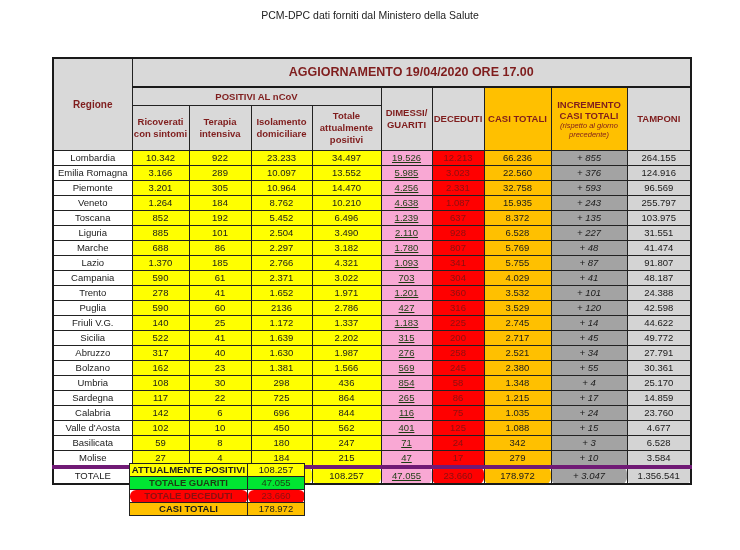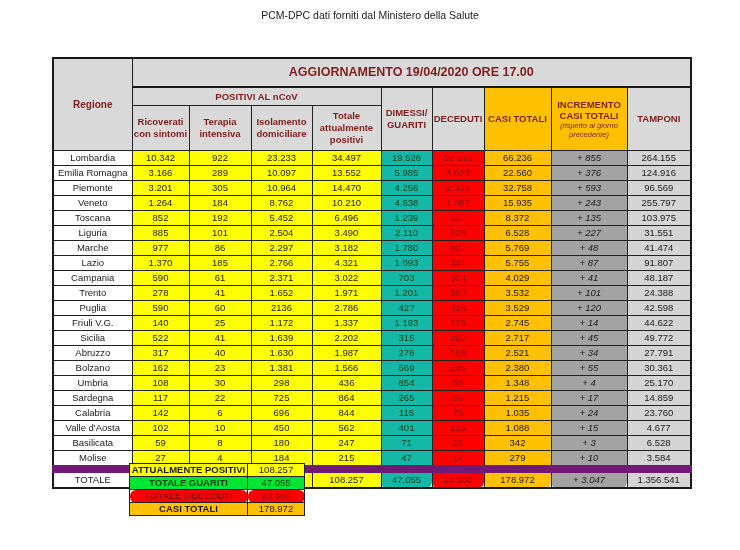--- a/index.html
+++ b/index.html
@@ -15,26 +15,26 @@
   .h-update { height: 27px; font-size: 12.5px !important; border-bottom: 2px solid #1a1a1a !important; }
   .h-pos { height: 17px; font-size: 9.5px !important; }
   .h-sub { height: 44px; white-space: normal !important; line-height: 1.25 !important; font-size: 9.5px !important; }
   .h-reg { font-size: 10px !important; }
   .h-orange { background: #ffc000 !important; }
   .h-inc { white-space: normal !important; line-height: 1.2 !important; }
   .h-inc .sub { font-weight: normal; font-style: italic; font-size: 7.5px; display: block; }
   tbody tr td { height: 14px; }
   td.reg { background: #ffffff; font-size: 9.5px; }
   td.yel { background: #ffff00; }
-  td.grn { background: #14b8a6; color: #1b3d12; }
+  td.grn { background: #f9a8d4; color: #1b3d12; text-decoration: underline; }
   td.red { background: #ff0000; color: #8a1010; }
   td.org { background: #ffc000; }
   td.inc { background: #a3a3a3; font-style: italic; }
   td.gry { background: #d4d4d4; }
-  tr.total td { border-top: 8px solid #701a75; height: 14px; border-radius: 6px; }
+  tr.total td { border-top: 4px solid #701a75; height: 14px; border-radius: 6px; }
   table.summary { position: absolute; left: 129px; top: 463px; border-collapse: collapse;
                   width: 176px; border: 1.5px solid #222; table-layout: fixed; padding-left: 37px; }
   table.summary td { border: 1px solid #222; padding: 0; height: 12px; font-size: 9.5px;
                      text-align: center; line-height: 1; white-space: nowrap; }
   table.summary td.lbl { font-weight: bold; width: 117px; }
   .s-yel { background: #ffff00; }
   .s-grn { background: #00e632; color: #1b3d12; margin-top: 48px; }
   .s-red { background: #ff0000; color: #8a1010; border-radius: 6px; }
   .s-org { background: #ffc000; }
 </style>
@@ -147,21 +147,21 @@
         <td class="yel">2.504</td>
         <td class="yel">3.490</td>
         <td class="grn">2.110</td>
         <td class="red">928</td>
         <td class="org">6.528</td>
         <td class="inc">+ 227</td>
         <td class="gry">31.551</td>
       </tr>
       <tr>
         <td class="reg">Marche</td>
-        <td class="yel">977</td>
+        <td class="yel">688</td>
         <td class="yel">86</td>
         <td class="yel">2.297</td>
         <td class="yel">3.182</td>
         <td class="grn">1.780</td>
         <td class="red">807</td>
         <td class="org">5.769</td>
         <td class="inc">+ 48</td>
         <td class="gry">41.474</td>
       </tr>
       <tr>

